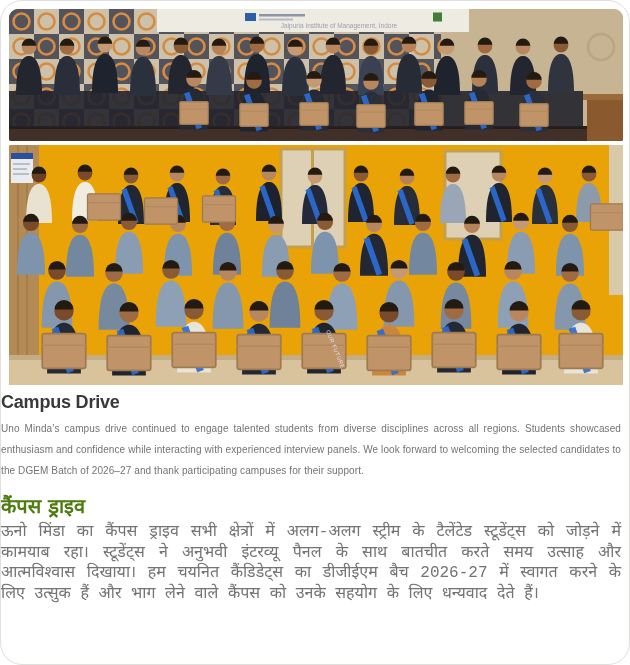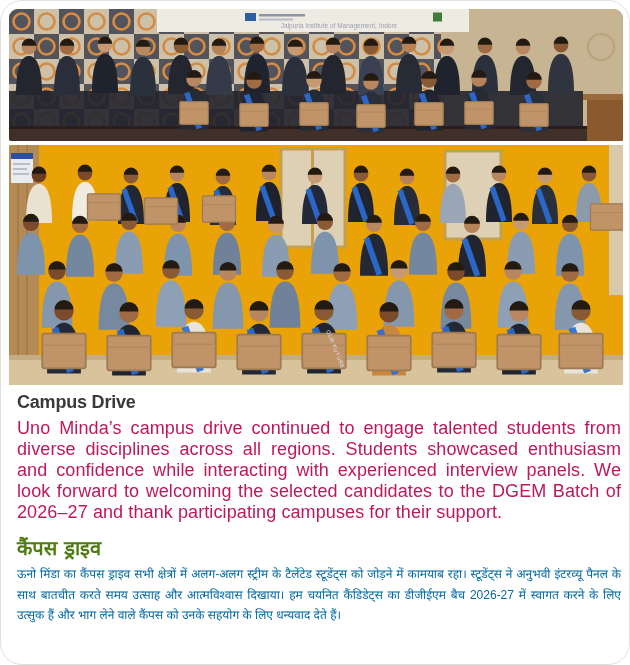--- a/index.html
+++ b/index.html
@@ -8,35 +8,35 @@
   .page {
     position:relative; width:630px; height:665px; margin:0 auto;
     background:#fff; border:1px solid #e0dfde; border-radius:22px; overflow:hidden;
   }
   .photo {
     position:absolute; left:8px; width:614px; overflow:hidden; background:#ccc;
   }
   .photo svg { display:block; width:100%; height:100%; }
   #photo-ceremony { top:8px;  height:132px; border-radius:9px 9px 2px 2px; }
   #photo-campus   { top:144px; height:240px; border-radius:2px; }
-  .textblock { position:absolute; left:16px; right:8px; top:384px; }
+  .textblock { position:absolute; left:0; right:8px; top:384px; }
   h1.en {
     margin:7px 0 5px 0; font-size:18px; font-weight:bold; color:#39393b; letter-spacing:-0.2px;
   }
   p.en {
-    margin:0; font-size:18px; line-height:21px; color:#be185d;
+    margin:0; font-size:10px; line-height:21px; color:#737373;
     text-align:justify; letter-spacing:0.1px;
   }
   h1.hi {
     margin:11px 0 3px 0; font-size:20px; font-weight:bold; color:#4d7c0f;
     font-family:"DejaVu Sans",sans-serif;
   }
   p.hi {
-    margin:0; font-size:12px; line-height:20.5px; color:#0369a1;
-    text-align:justify; font-family:Liberation Sans, sans-serif;
+    margin:0; font-size:16px; line-height:20.5px; color:#737373;
+    text-align:justify; font-family:Liberation Mono, monospace;
   }
 </style>
 </head>
 <body>
 
 <div class="page">
 
   <figure class="photo" id="photo-ceremony" style="margin:0">
     <svg viewBox="0 0 614 132" preserveAspectRatio="none">
       <defs>

